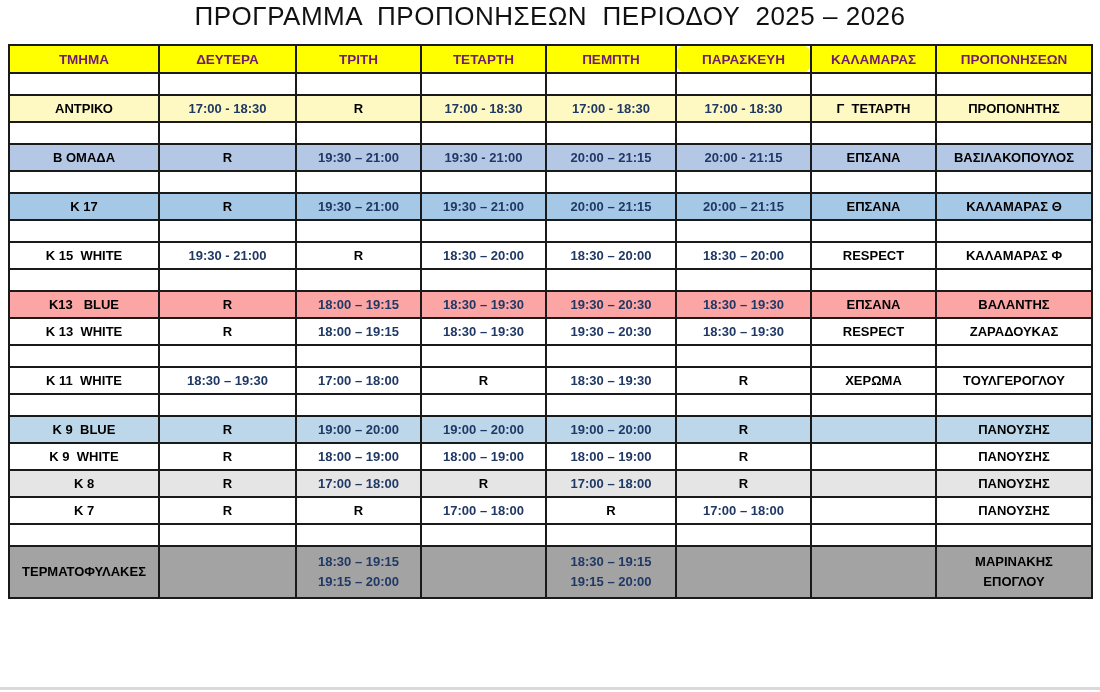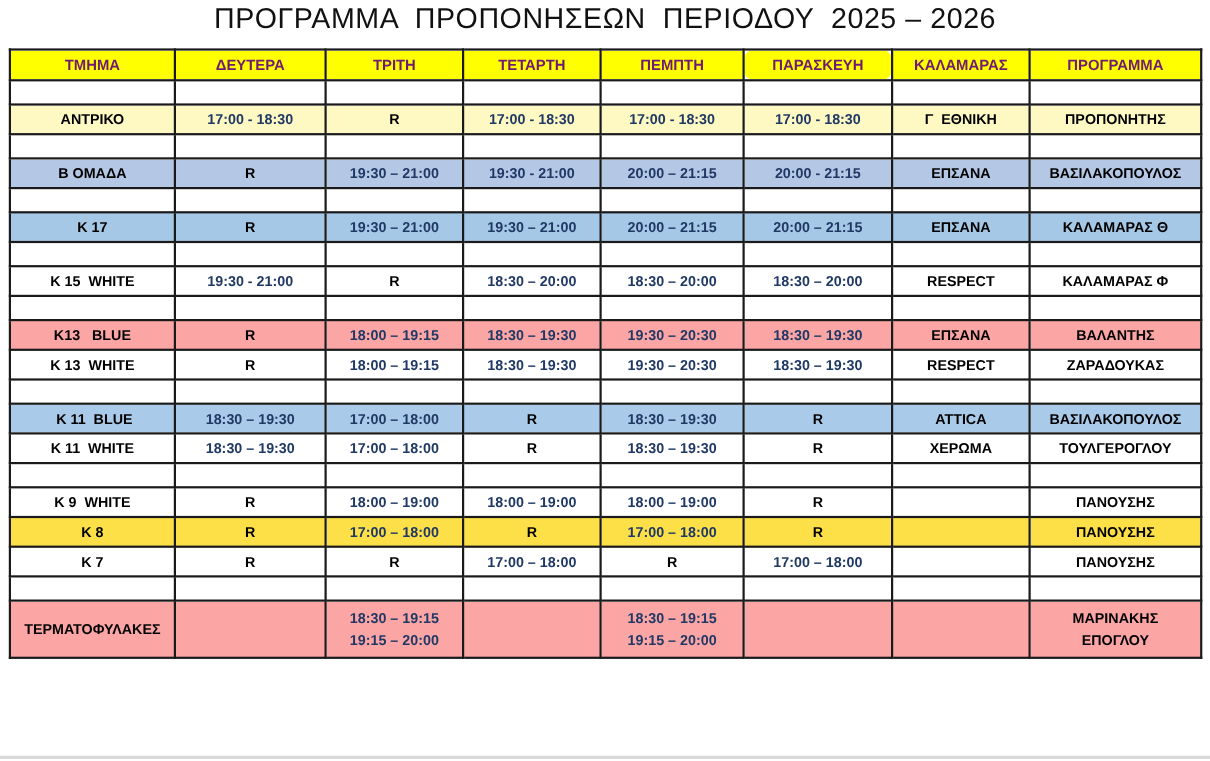--- a/index.html
+++ b/index.html
@@ -84,42 +84,42 @@
     </colgroup>
     <thead>
       <tr>
           <th style="background: rgb(255, 255, 0);">ΤΜΗΜΑ</th>
           <th style="background: rgb(255, 255, 0);">ΔΕΥΤΕΡΑ</th>
           <th style="background: rgb(255, 255, 0);">ΤΡΙΤΗ</th>
           <th style="background: rgb(255, 255, 0);">ΤΕΤΑΡΤΗ</th>
           <th style="background: rgb(255, 255, 0);">ΠΕΜΠΤΗ</th>
           <th style="background: rgb(255, 255, 0); border-radius: 10px;">ΠΑΡΑΣΚΕΥΗ</th>
           <th style="background: rgb(255, 255, 0);">ΚΑΛΑΜΑΡΑΣ</th>
-          <th style="background: rgb(255, 255, 0);">ΠΡΟΓΡΑΜΜΑ</th>
+          <th style="background: rgb(255, 255, 0);">ΠΡΟΠΟΝΗΣΕΩΝ</th>
         </tr>
     </thead>
     <tbody>
         <tr class="spacer">
           <td></td>
           <td></td>
           <td></td>
           <td></td>
           <td></td>
           <td></td>
           <td></td>
           <td></td>
         </tr>
         <tr class="data" style="background: #fef9c3;">
           <td class="name">ΑΝΤΡΙΚΟ</td>
           <td class="time">17:00 - 18:30</td>
           <td class="r">R</td>
           <td class="time">17:00 - 18:30</td>
           <td class="time">17:00 - 18:30</td>
           <td class="time">17:00 - 18:30</td>
-          <td class="org">Γ  ΕΘΝΙΚΗ</td>
+          <td class="org">Γ  ΤΕΤΑΡΤΗ</td>
           <td class="coach">ΠΡΟΠΟΝΗΤΗΣ</td>
         </tr>
         <tr class="spacer">
           <td></td>
           <td></td>
           <td></td>
           <td></td>
           <td></td>
           <td></td>
           <td></td>
@@ -208,61 +208,61 @@
         <tr class="spacer">
           <td></td>
           <td></td>
           <td></td>
           <td></td>
           <td></td>
           <td></td>
           <td></td>
           <td></td>
         </tr>
-        <tr class="data" style="background: rgb(169, 203, 233);">
-          <td class="name"> Κ 11  BLUE</td>
-          <td class="time">18:30 – 19:30</td>
-          <td class="time">17:00 – 18:00</td>
-          <td class="r">R</td>
-          <td class="time">18:30 – 19:30</td>
-          <td class="r">R</td>
-          <td class="org">ATTICA</td>
-          <td class="coach">ΒΑΣΙΛΑΚΟΠΟΥΛΟΣ</td>
-        </tr>
         <tr class="data" style="background: rgb(255, 255, 255);">
           <td class="name">Κ 11  WHITE</td>
           <td class="time">18:30 – 19:30</td>
           <td class="time">17:00 – 18:00</td>
           <td class="r">R</td>
           <td class="time">18:30 – 19:30</td>
           <td class="r">R</td>
           <td class="org">ΧΕΡΩΜΑ</td>
           <td class="coach">ΤΟΥΛΓΕΡΟΓΛΟΥ</td>
         </tr>
         <tr class="spacer">
           <td></td>
           <td></td>
           <td></td>
           <td></td>
           <td></td>
           <td></td>
           <td></td>
           <td></td>
+        </tr>
+        <tr class="data" style="background: rgb(189, 215, 234);">
+          <td class="name">Κ 9  BLUE</td>
+          <td class="r">R</td>
+          <td class="time">19:00 – 20:00</td>
+          <td class="time">19:00 – 20:00</td>
+          <td class="time">19:00 – 20:00</td>
+          <td class="r">R</td>
+          <td class="org"></td>
+          <td class="coach">ΠΑΝΟΥΣΗΣ</td>
         </tr>
         <tr class="data" style="background: rgb(255, 255, 255);">
           <td class="name">Κ 9  WHITE</td>
           <td class="r">R</td>
           <td class="time">18:00 – 19:00</td>
           <td class="time">18:00 – 19:00</td>
           <td class="time">18:00 – 19:00</td>
           <td class="r">R</td>
           <td class="org"></td>
           <td class="coach">ΠΑΝΟΥΣΗΣ</td>
         </tr>
-        <tr class="data" style="background: #fde047;">
+        <tr class="data" style="background: #e5e5e5;">
           <td class="name">Κ 8</td>
           <td class="r">R</td>
           <td class="time">17:00 – 18:00</td>
           <td class="r">R</td>
           <td class="time">17:00 – 18:00</td>
           <td class="r">R</td>
           <td class="org"></td>
           <td class="coach">ΠΑΝΟΥΣΗΣ</td>
         </tr>
         <tr class="data" style="background: rgb(255, 255, 255);">
@@ -278,21 +278,21 @@
         <tr class="spacer">
           <td></td>
           <td></td>
           <td></td>
           <td></td>
           <td></td>
           <td></td>
           <td></td>
           <td></td>
         </tr>
-        <tr class="gk" style="background: #fca5a5; padding-left: 16px;">
+        <tr class="gk" style="background: #a3a3a3; padding-left: 16px;">
           <td class="name">ΤΕΡΜΑΤΟΦΥΛΑΚΕΣ</td>
           <td class="r"></td>
           <td class="time"><div>18:30 – 19:15</div><div>19:15 – 20:00</div></td>
           <td class="r"></td>
           <td class="time"><div>18:30 – 19:15</div><div>19:15 – 20:00</div></td>
           <td class="r"></td>
           <td class="org"></td>
           <td class="coach"><div>ΜΑΡΙΝΑΚΗΣ</div><div>ΕΠΟΓΛΟΥ</div></td>
         </tr>
       </tbody>

